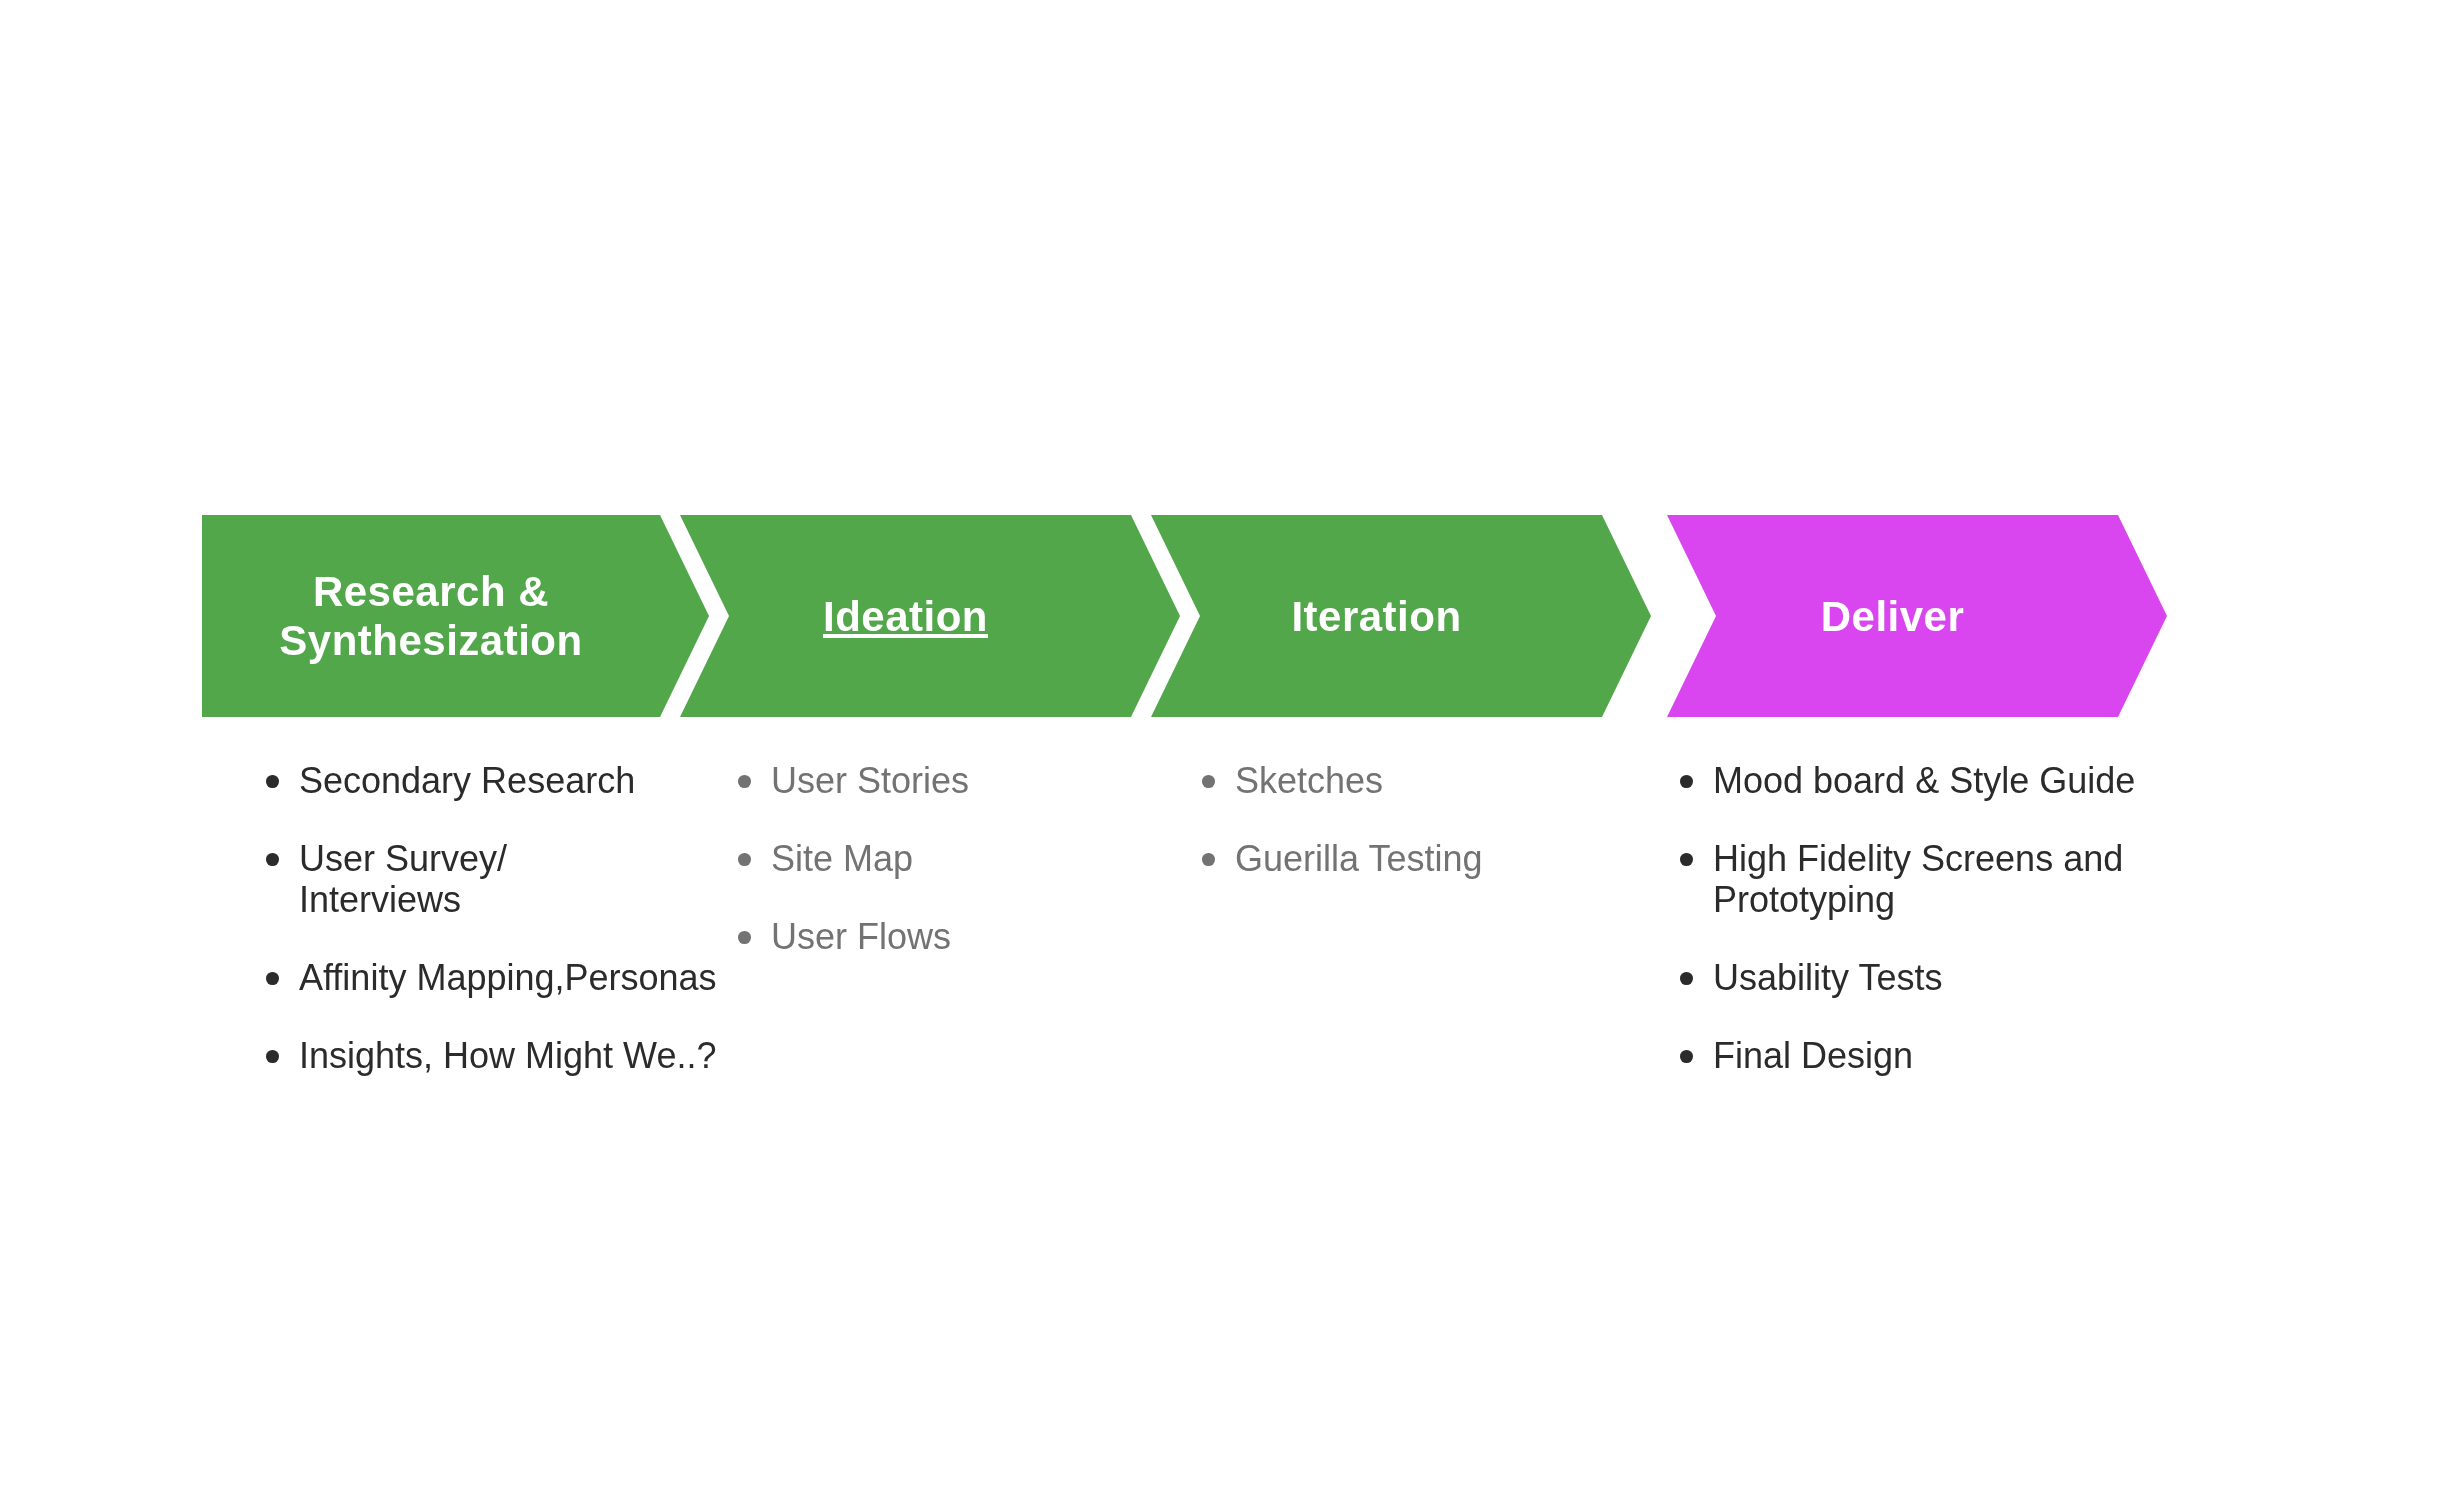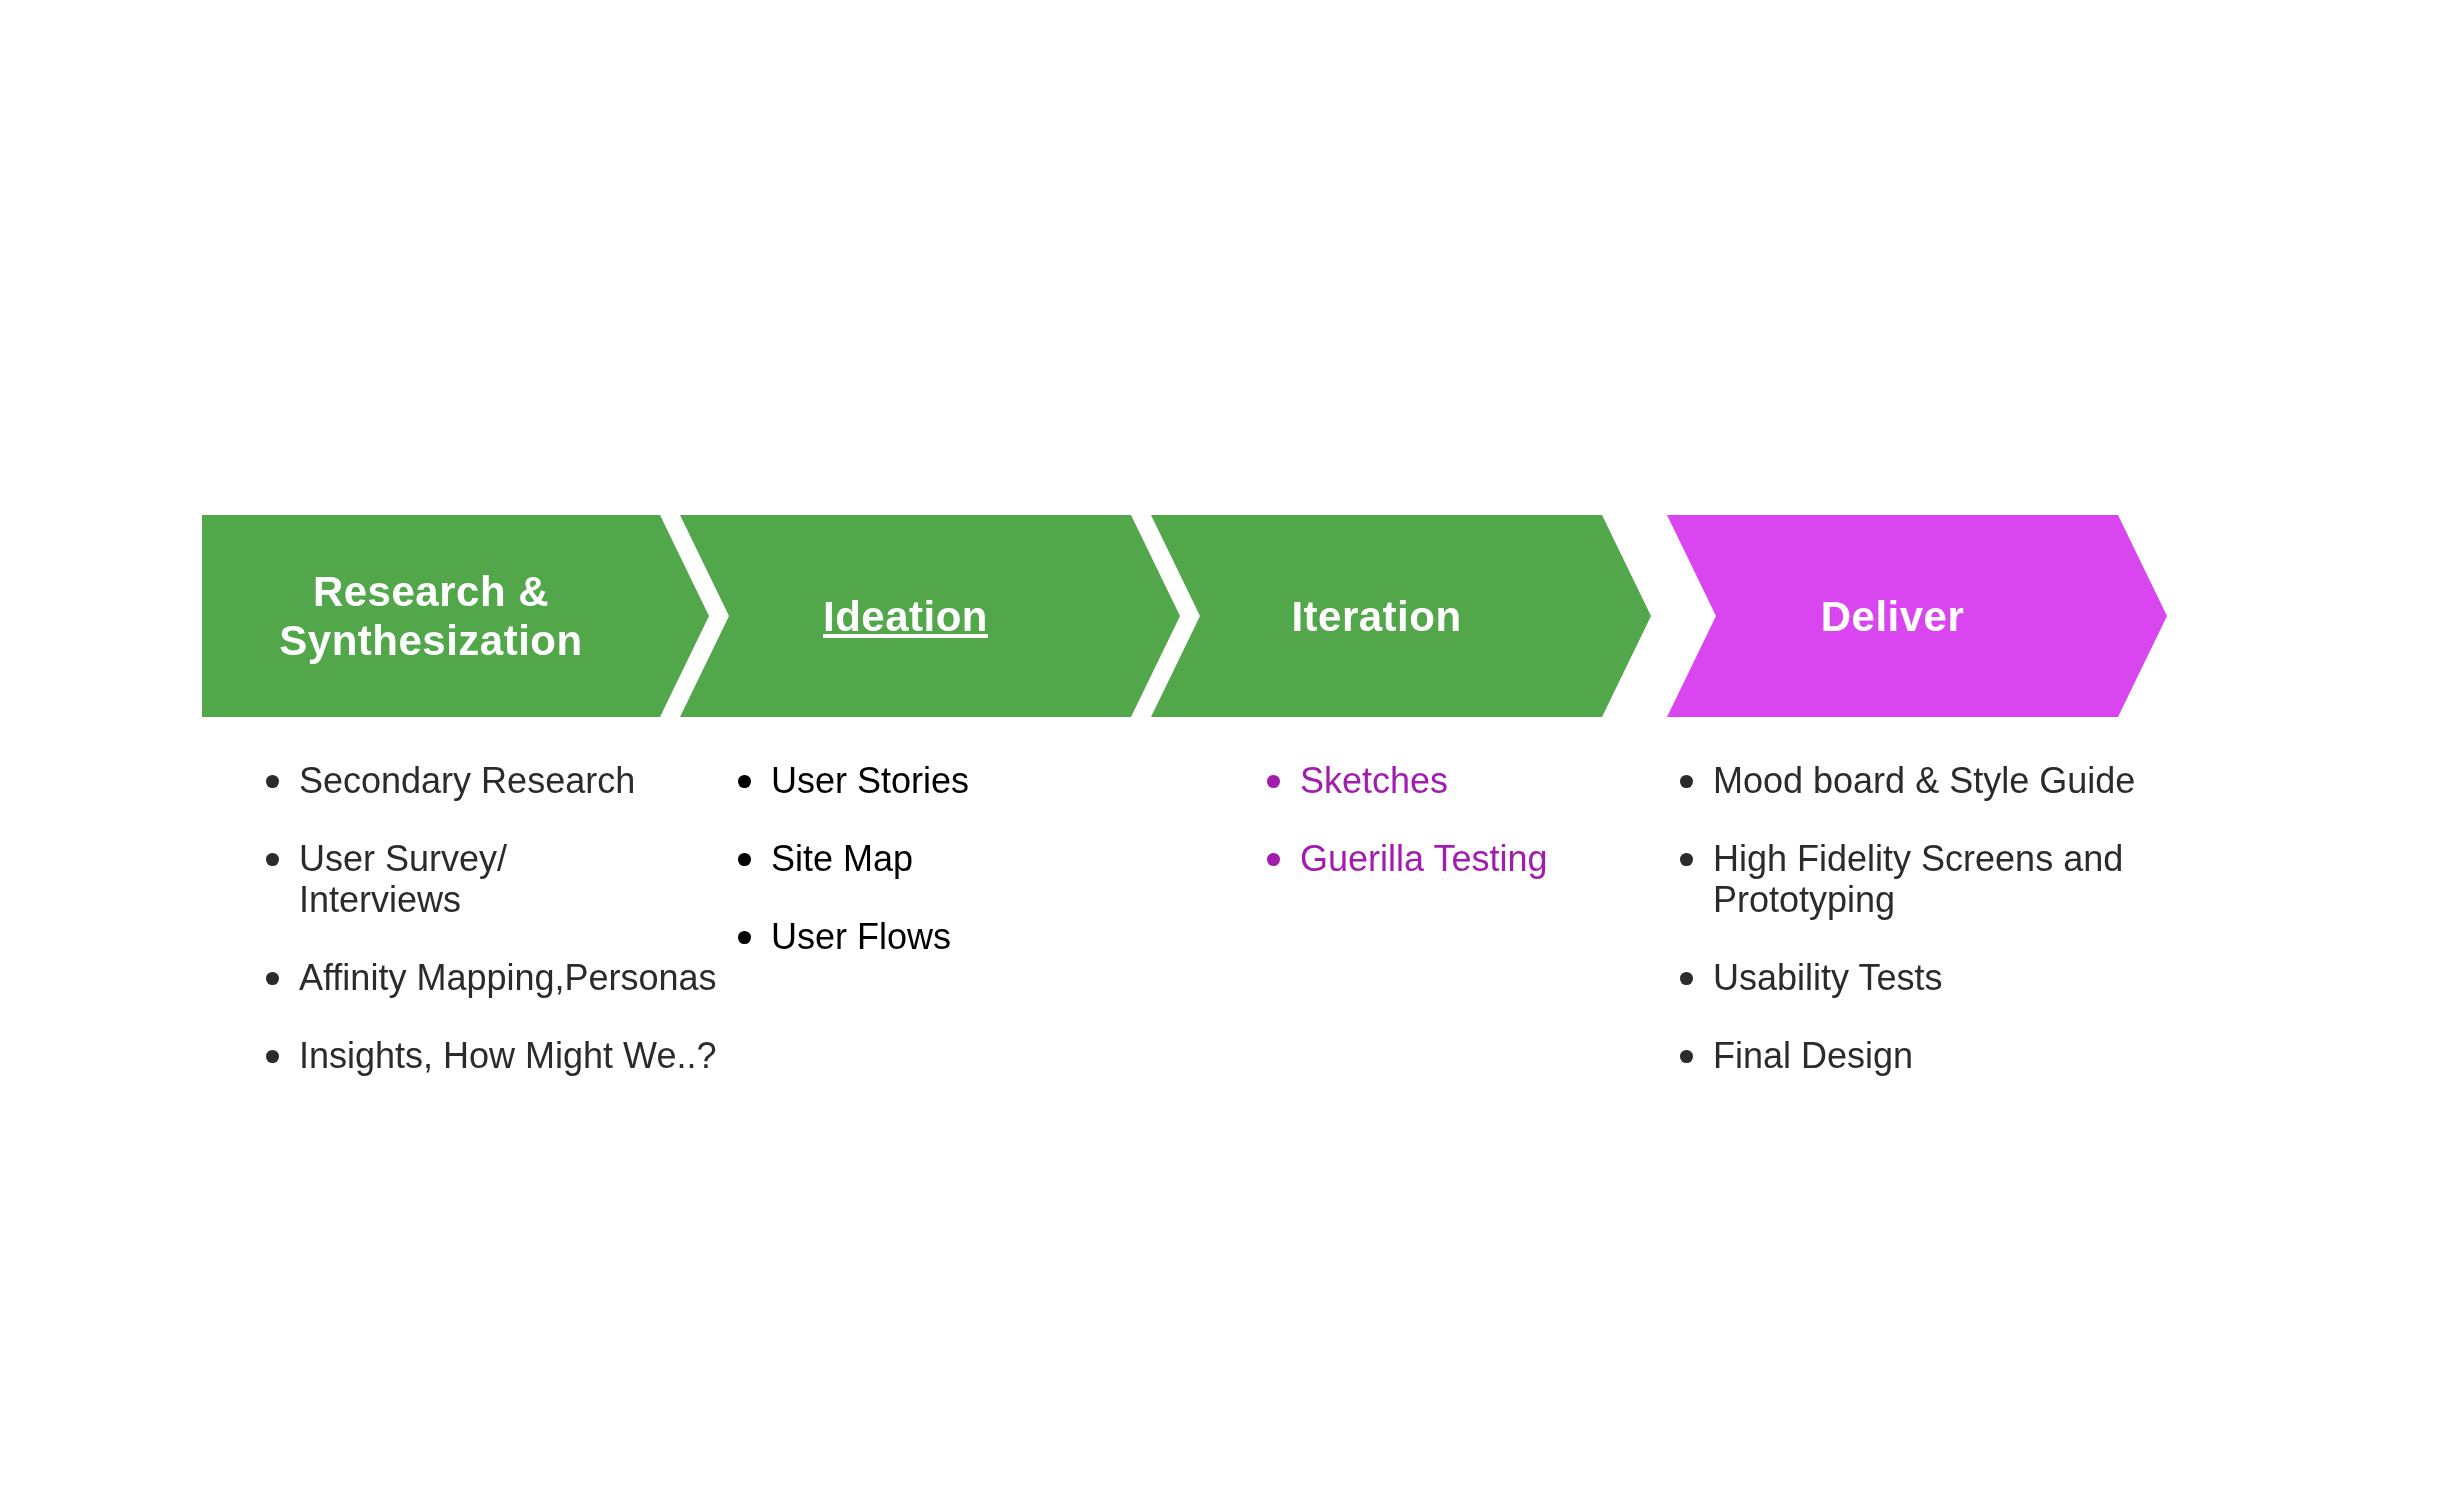--- a/index.html
+++ b/index.html
@@ -85,34 +85,34 @@
             <li>Affinity Mapping,Personas</li>
             <li>Insights, How Might We..?</li>
           </ul>
     </div>
   </div>
 
   <div class="stage">
     <div class="arrow rest" style="left: 680px; width: 500px; background: rgb(82, 167, 74);">
       <div class="label" style="color: rgb(255, 255, 255); text-decoration: underline;">Ideation</div>
     </div>
-    <div class="stage-list" style="left: 734px; width: 414px; color: #000000;">
+    <div class="stage-list" style="left: 734px; width: 414px; color: #737373;">
       <ul>
             <li>User Stories</li>
             <li>Site Map</li>
             <li>User Flows</li>
           </ul>
     </div>
   </div>
 
   <div class="stage">
     <div class="arrow rest" style="left: 1151px; width: 500px; background: rgb(82, 167, 74);">
       <div class="label" style="color: rgb(255, 255, 255);">Iteration</div>
     </div>
-    <div class="stage-list" style="left: 1263px; width: 453px; color: #a21caf;">
+    <div class="stage-list" style="left: 1198px; width: 453px; color: #737373;">
       <ul>
             <li>Sketches</li>
             <li>Guerilla Testing</li>
           </ul>
     </div>
   </div>
 
   <div class="stage">
     <div class="arrow rest" style="left: 1667px; width: 500px; background: #d946ef; align-items: center;">
       <div class="label" style="color: rgb(255, 255, 255);">Deliver</div>

